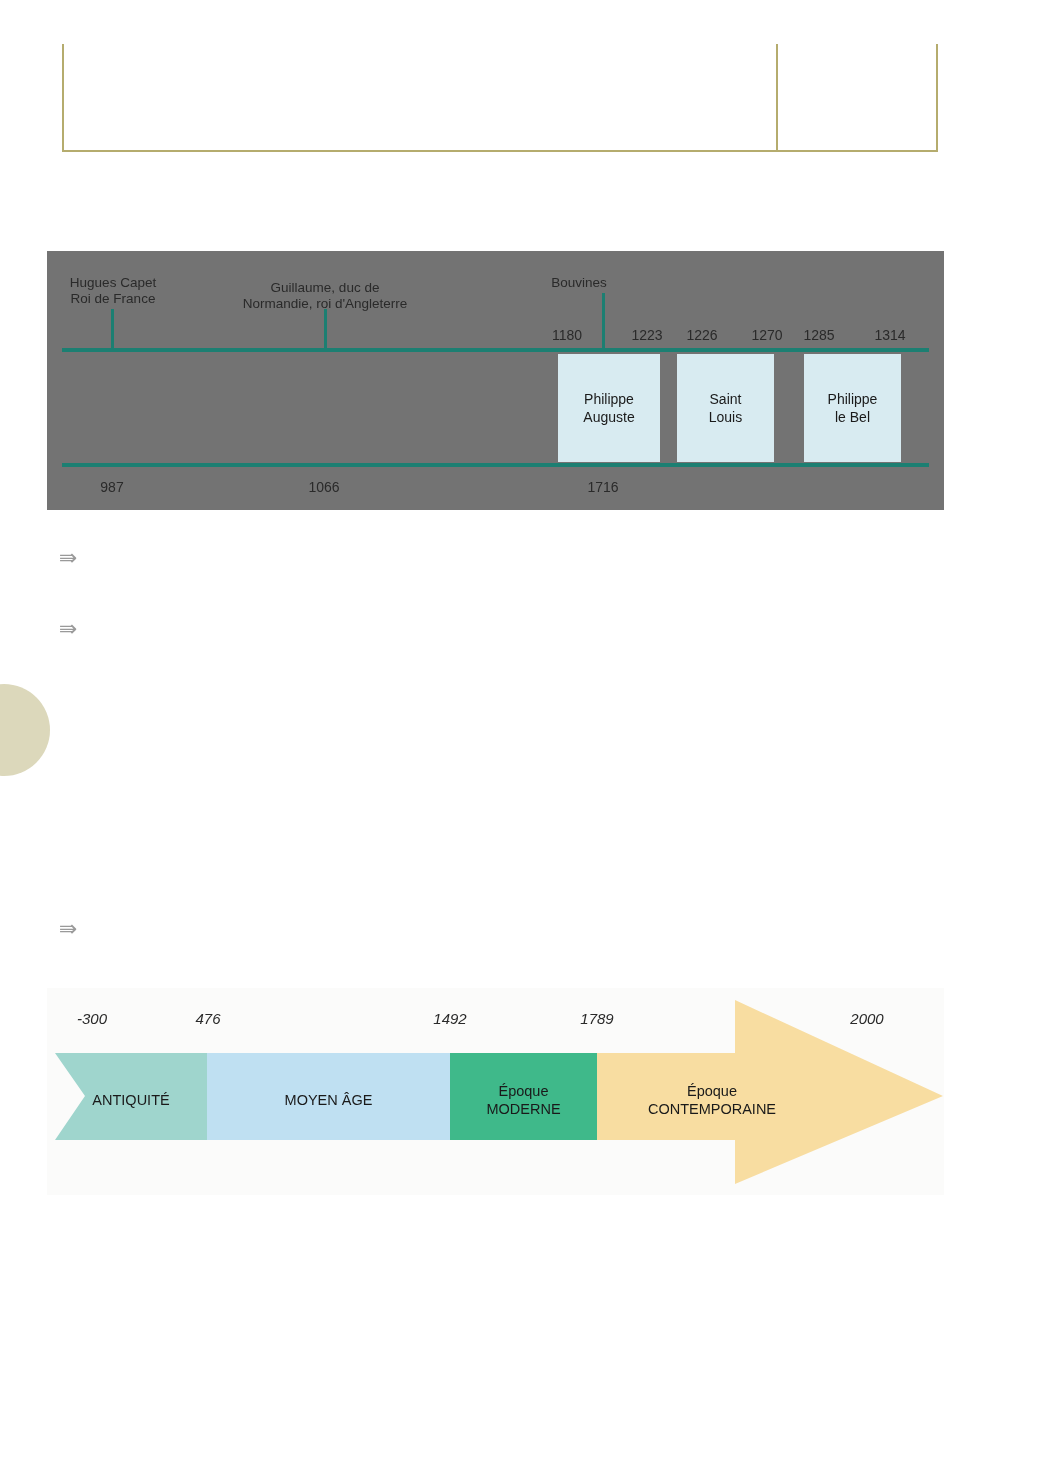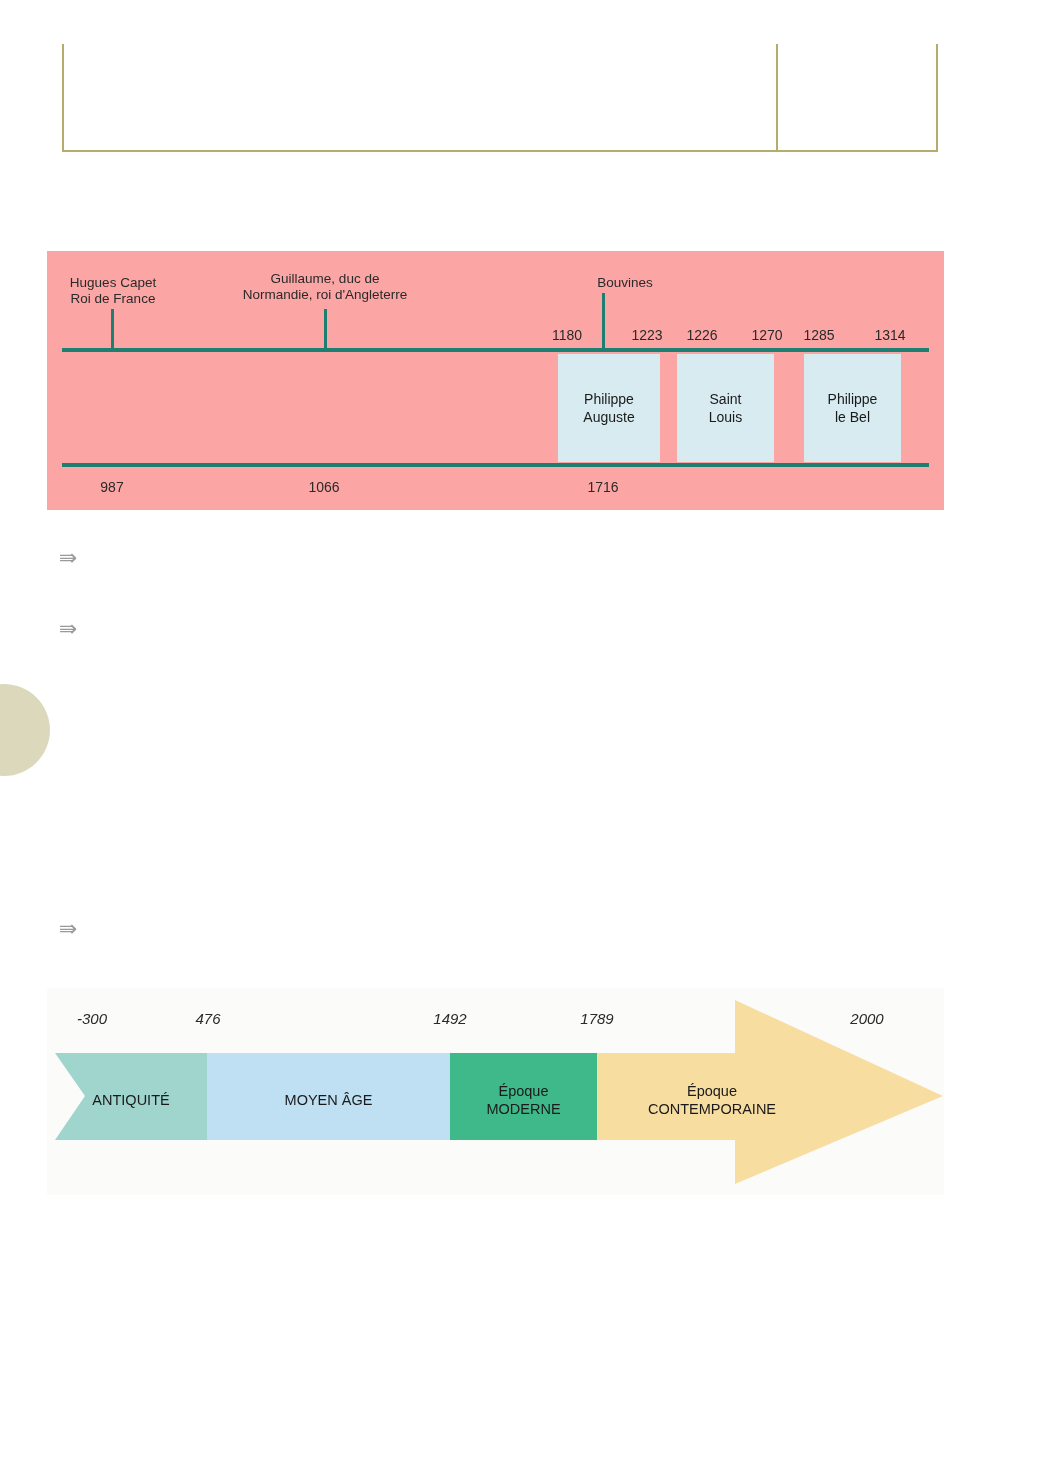--- a/index.html
+++ b/index.html
@@ -63,21 +63,21 @@
   #bullet-2 { left: 59px; top: 618px; }
   #bullet-3 { left: 59px; top: 918px; }
 
   
   #figure-capetiens {
     position: absolute;
     left: 47px;
     top: 251px;
     width: 897px;
     height: 259px;
-    background: #fca5a5;
+    background: #737373;
   }
   .tl-line {
     position: absolute;
     left: 15px;
     width: 867px;
     height: 4px;
     background: #1c7f72;
   }
   #tl-line-top { top: 97px; }
   #tl-line-bottom { top: 212px; }
@@ -194,23 +194,23 @@
 
   <div class="tl-line" id="tl-line-top"></div>
   <div class="tl-line" id="tl-line-bottom"></div>
 
   <div class="tl-tick up" style="left:64px;"></div>
   <div class="tl-tick up" style="left:277px;"></div>
   <div class="tl-tick bouvines" style="left:555px;"></div>
 
   <div class="tl-event-label" style="left:-3px; top:24px; width:138px;">Hugues Capet
 Roi de France</div>
-  <div class="tl-event-label" style="left:172px; top:20px; width:212px;">Guillaume, duc de
+  <div class="tl-event-label" style="left:172px; top:29px; width:212px;">Guillaume, duc de
 Normandie, roi d'Angleterre</div>
-  <div class="tl-event-label" style="left:517px; top:24px; width:122px;">Bouvines</div>
+  <div class="tl-event-label" style="left:471px; top:24px; width:122px;">Bouvines</div>
 
   <div class="tl-year-top" style="left:520px;">1180</div>
   <div class="tl-year-top" style="left:600px;">1223</div>
   <div class="tl-year-top" style="left:655px;">1226</div>
   <div class="tl-year-top" style="left:720px;">1270</div>
   <div class="tl-year-top" style="left:772px;">1285</div>
   <div class="tl-year-top" style="left:843px;">1314</div>
 
   <div class="tl-reign" style="left:511px; width:102px;">Philippe
 Auguste</div>

